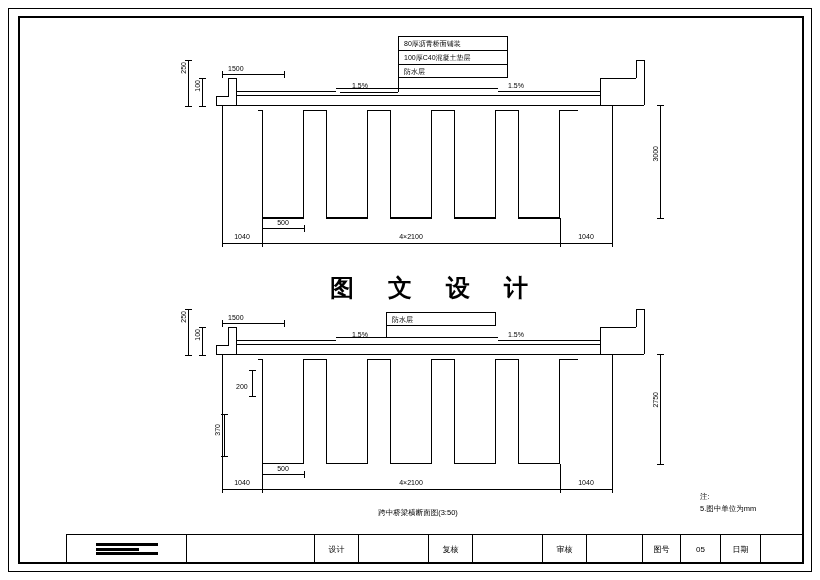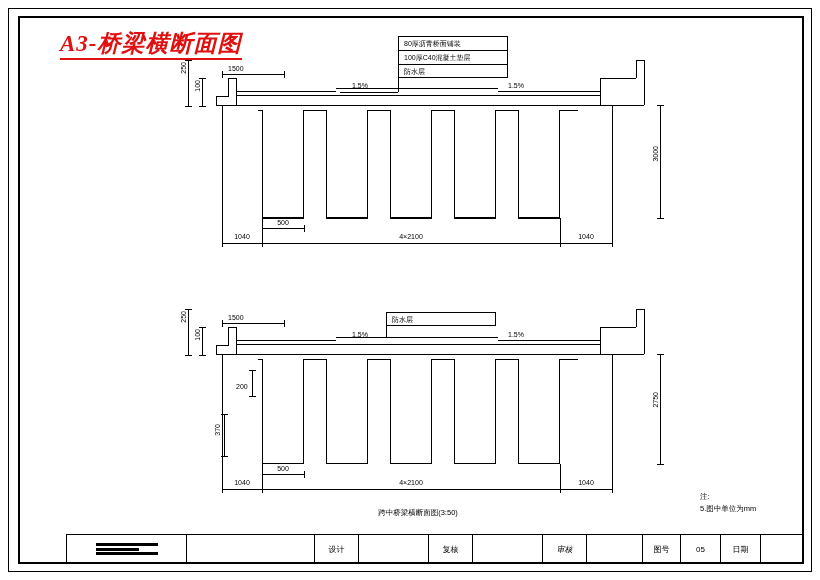--- a/index.html
+++ b/index.html
@@ -77,21 +77,21 @@
   .tb-logo{width:120px;display:flex;align-items:center;justify-content:center;}
   .tb-logo .bars{width:62px;}
   .tb-logo .bars i{display:block;height:3px;background:#000;margin:1.5px 0;}
   .tb-logo .bars i.s{width:70%;}
   .blank{flex:1;}
   .dw-name{width:150px;}
   .c-sj{width:44px;}
   .c-sj2{width:70px;}
   .c-fh{width:44px;}
   .c-fh2{width:70px;}
-  .c-sh{width:44px;font-style:italic;}
+  .c-sh{width:44px;}
   .c-sh2{width:56px;}
   .c-th{width:38px;}
   .c-th2{width:40px;}
   .c-rq{width:40px;}
   .c-rq2{width:42px;}
 
   .mat-box{position:absolute;border:1px solid #000;box-sizing:border-box;background:#fff;}
   .mat-row{position:relative;height:14px;border-bottom:1px solid #000;font-size:7px;line-height:14px;padding-left:5px;box-sizing:border-box;}
   .mat-row:last-child{border-bottom:none;}
 
@@ -99,24 +99,24 @@
 </style>
 </head>
 <body>
 
 <div id="sheet">
 
   <div class="outer-border"></div>
   <div class="inner-border"></div>
 
   <div class="title-main">
-    <span>A3-桥梁横断面图</span>
     <span class="ul"></span>
   </div>
 
+  <div class="watermark">图 文 设 计</div>
 
   <div class="mat-box" style="left:398px;top:36px;width:110px;height:42px;">
     <div class="mat-row">80厚沥青桥面铺装</div>
     <div class="mat-row">100厚C40混凝土垫层</div>
     <div class="mat-row">防水层</div>
   </div>
 
   <div class="ln vl" style="left:398px;top:78px;height:14px;"></div>
   <div class="ln hl" style="left:340px;top:92px;width:58px;"></div>
 

